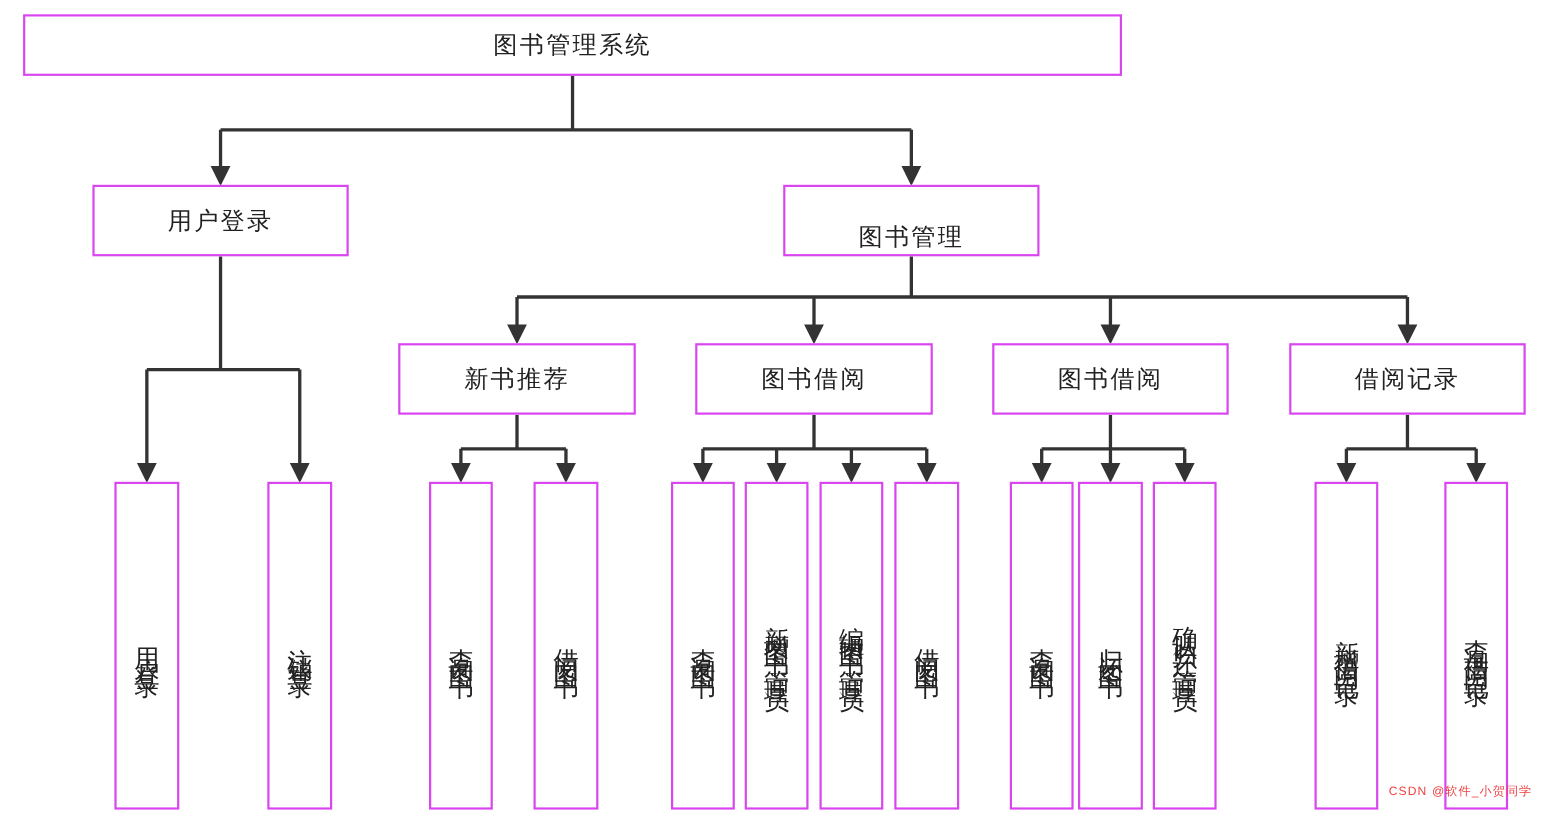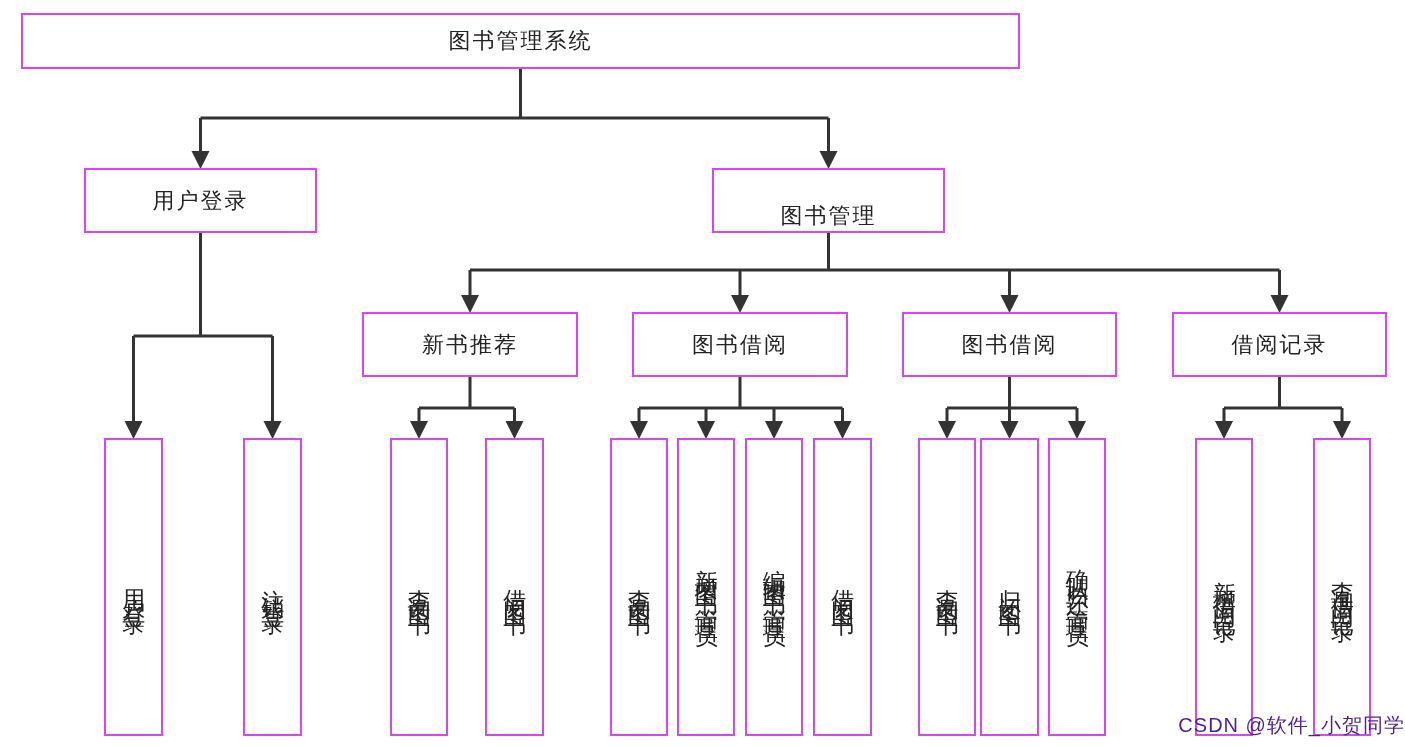--- a/index.html
+++ b/index.html
@@ -60,25 +60,25 @@
   .n-c2 { left: 677px;  width: 58px; }
   .n-c3 { left: 745px;  width: 58px; }
   .n-c4 { left: 813px;  width: 59px; }
   .n-d1 { left: 918px;  width: 58px; }
   .n-d2 { left: 980px;  width: 59px; }
   .n-d3 { left: 1048px; width: 58px; }
   .n-e1 { left: 1195px; width: 58px; }
   .n-e2 { left: 1313px; width: 58px; }
   .watermark {
     position: absolute;
-    right: 0;
+    right: 12px;
     top: 712px;
-    font-size: 20px;
+    font-size: 11px;
     letter-spacing: 1px;
-    color: #4c1d95;
+    color: #ef4444;
     white-space: nowrap;
     z-index: 5;
   }
 </style>
 </head>
 <body>
 
 <div id="page">
 
   <svg id="connectors" viewBox="0 0 1405 747" xmlns="http://www.w3.org/2000/svg">

